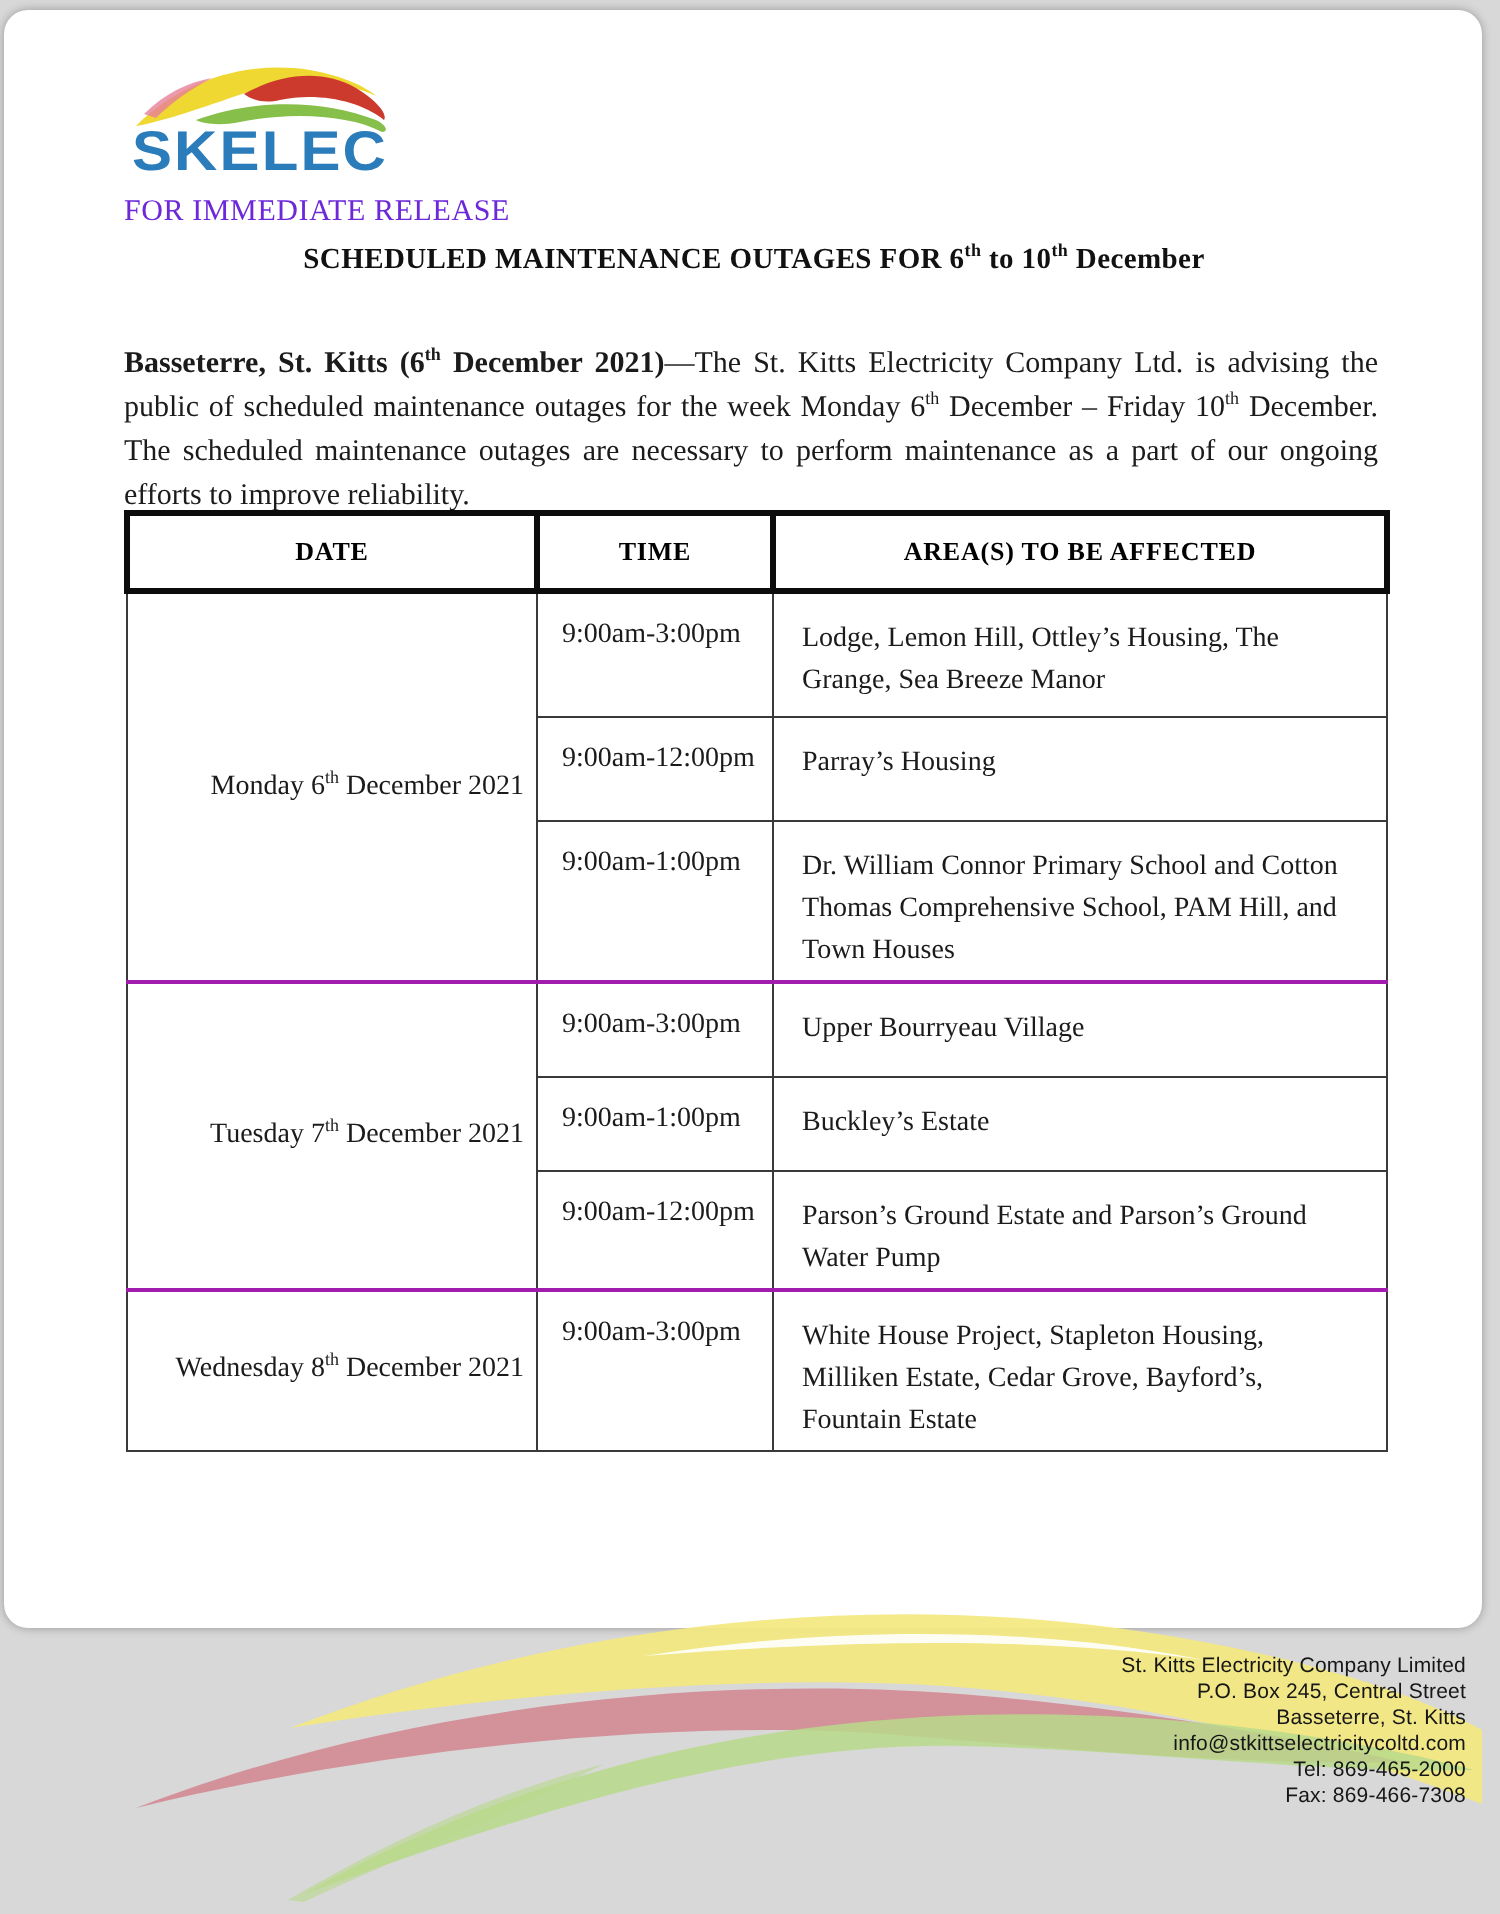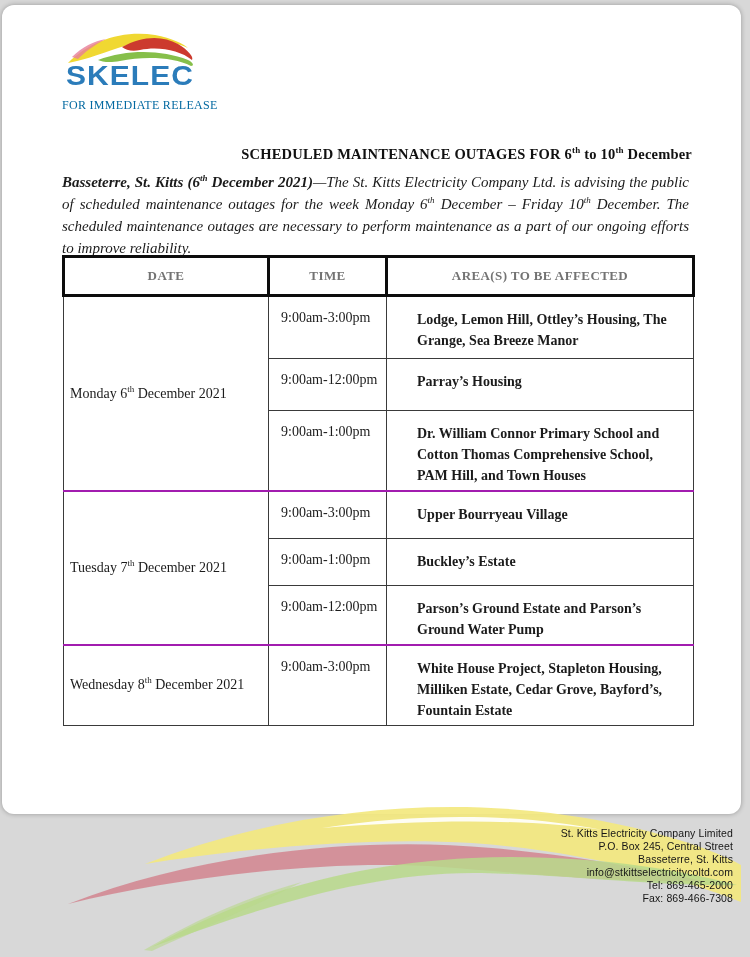--- a/index.html
+++ b/index.html
@@ -11,55 +11,55 @@
   .page{
     position:absolute;left:2px;top:5px;width:739px;height:809px;
     background:#ffffff;box-shadow:0 0 5px rgba(0,0,0,.3);border-radius:12px;
   }
   
   .logo{position:absolute;left:58px;top:22px;width:152px;height:66px;}
   .logo svg{width:100%;height:100%;}
   
   .release{
     position:absolute;left:60px;top:93px;width:400px;
-    font-size:12px;color:#0369a1;letter-spacing:.3px;
+    font-size:15px;color:#6d28d9;letter-spacing:.3px;
   }
   .doc-title{
-    position:absolute;left:60px;top:117px;width:630px;text-align:right;
-    font-size:14.5px;font-weight:bold;color:#111;letter-spacing:.2px;margin-top:24px;
+    position:absolute;left:60px;top:117px;width:630px;text-align:center;
+    font-size:14.5px;font-weight:bold;color:#111;letter-spacing:.2px;
   }
   sup{font-size:9px;line-height:0;}
   
   .intro{
     position:absolute;left:60px;top:166px;width:627px;
-    font-size:15px;line-height:22px;color:#1b1b1b;text-align:justify;font-style:italic;
+    font-size:15px;line-height:22px;color:#1b1b1b;text-align:justify;
   }
   
   .outage-table{
     position:absolute;left:60px;top:250px;width:630px;
     border-collapse:collapse;table-layout:fixed;
     font-size:14px;color:#1b1b1b;
   }
   .outage-table col.c-date{width:205px;}
   .outage-table col.c-time{width:118px;}
   .outage-table col.c-area{width:307px;}
   .outage-table th{
     border:3px solid #0c0c0c;height:34px;
     font-size:13px;font-weight:bold;letter-spacing:.4px;
-    color:#737373;text-align:center;vertical-align:middle;
+    color:#000000;text-align:center;vertical-align:middle;
     font-family:"Liberation Serif", serif;
   }
   .outage-table td{border:1px solid #3a3a3a;}
   .outage-table tr.g-start td{border-top:2px solid #a21caf;}
   .outage-table tbody td{vertical-align:top;}
   .outage-table td.date{
-    text-align:left;vertical-align:middle;padding:0 6px;
+    text-align:right;vertical-align:middle;padding:0 6px;
   }
   .outage-table td.time{padding:13px 4px 4px 12px;white-space:nowrap;}
-  .outage-table td.area{padding:12px 14px 4px 30px;line-height:21px;font-weight:bold;}
+  .outage-table td.area{padding:12px 14px 4px 14px;line-height:21px;}
   .r1{height:63px;} .r2{height:52px;} .r3{height:79px;}
   .r4{height:47px;} .r5{height:47px;} .r6{height:51px;} .r7{height:56px;}
   
   .footer-waves{position:absolute;left:0;top:785px;width:739px;height:165px;}
   .footer-text{
     position:absolute;right:8px;top:822px;width:320px;
     text-align:right;font-family:"Liberation Sans", sans-serif;
     font-size:10.5px;line-height:13px;color:#161616;letter-spacing:.1px;
   }
 </style>

